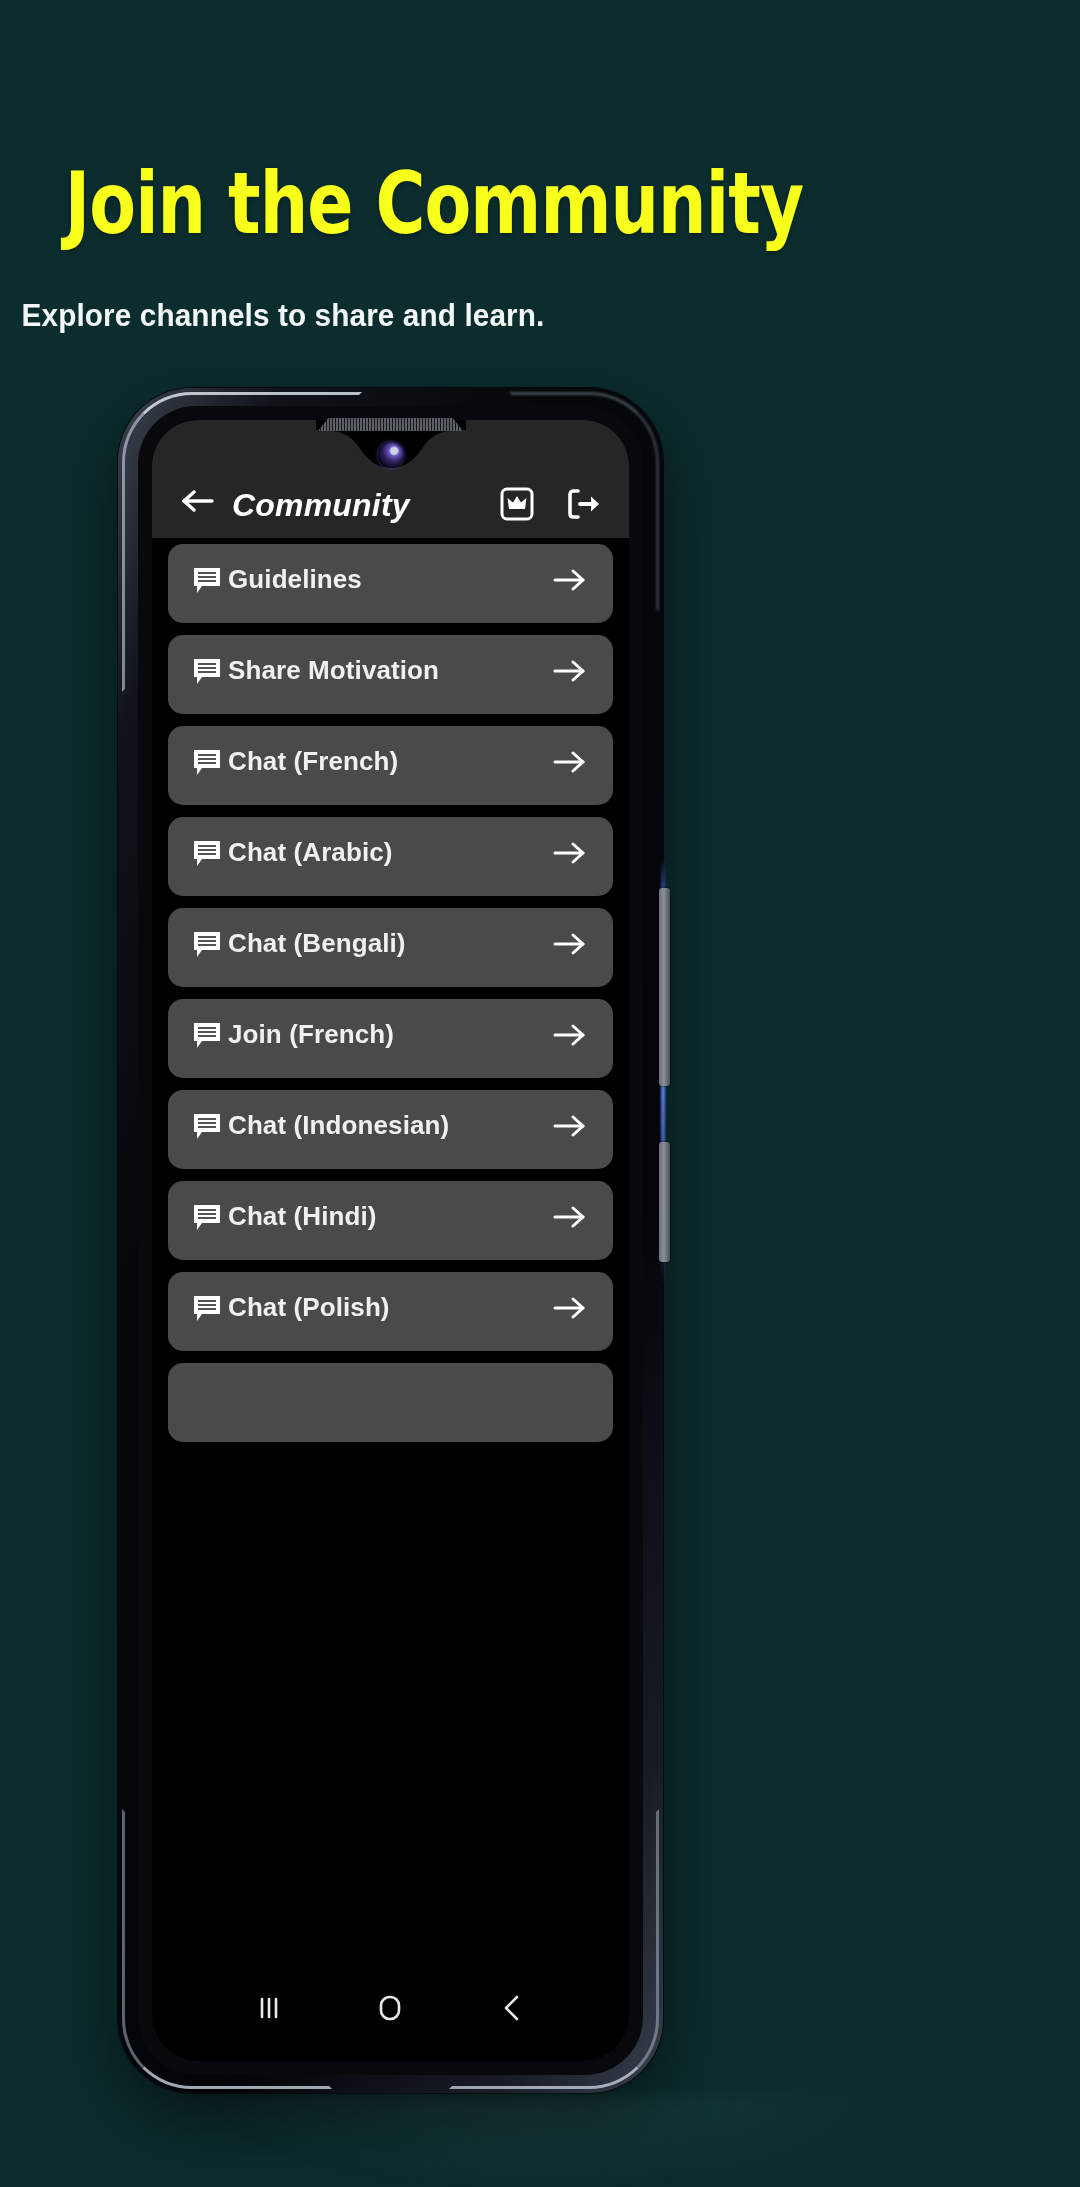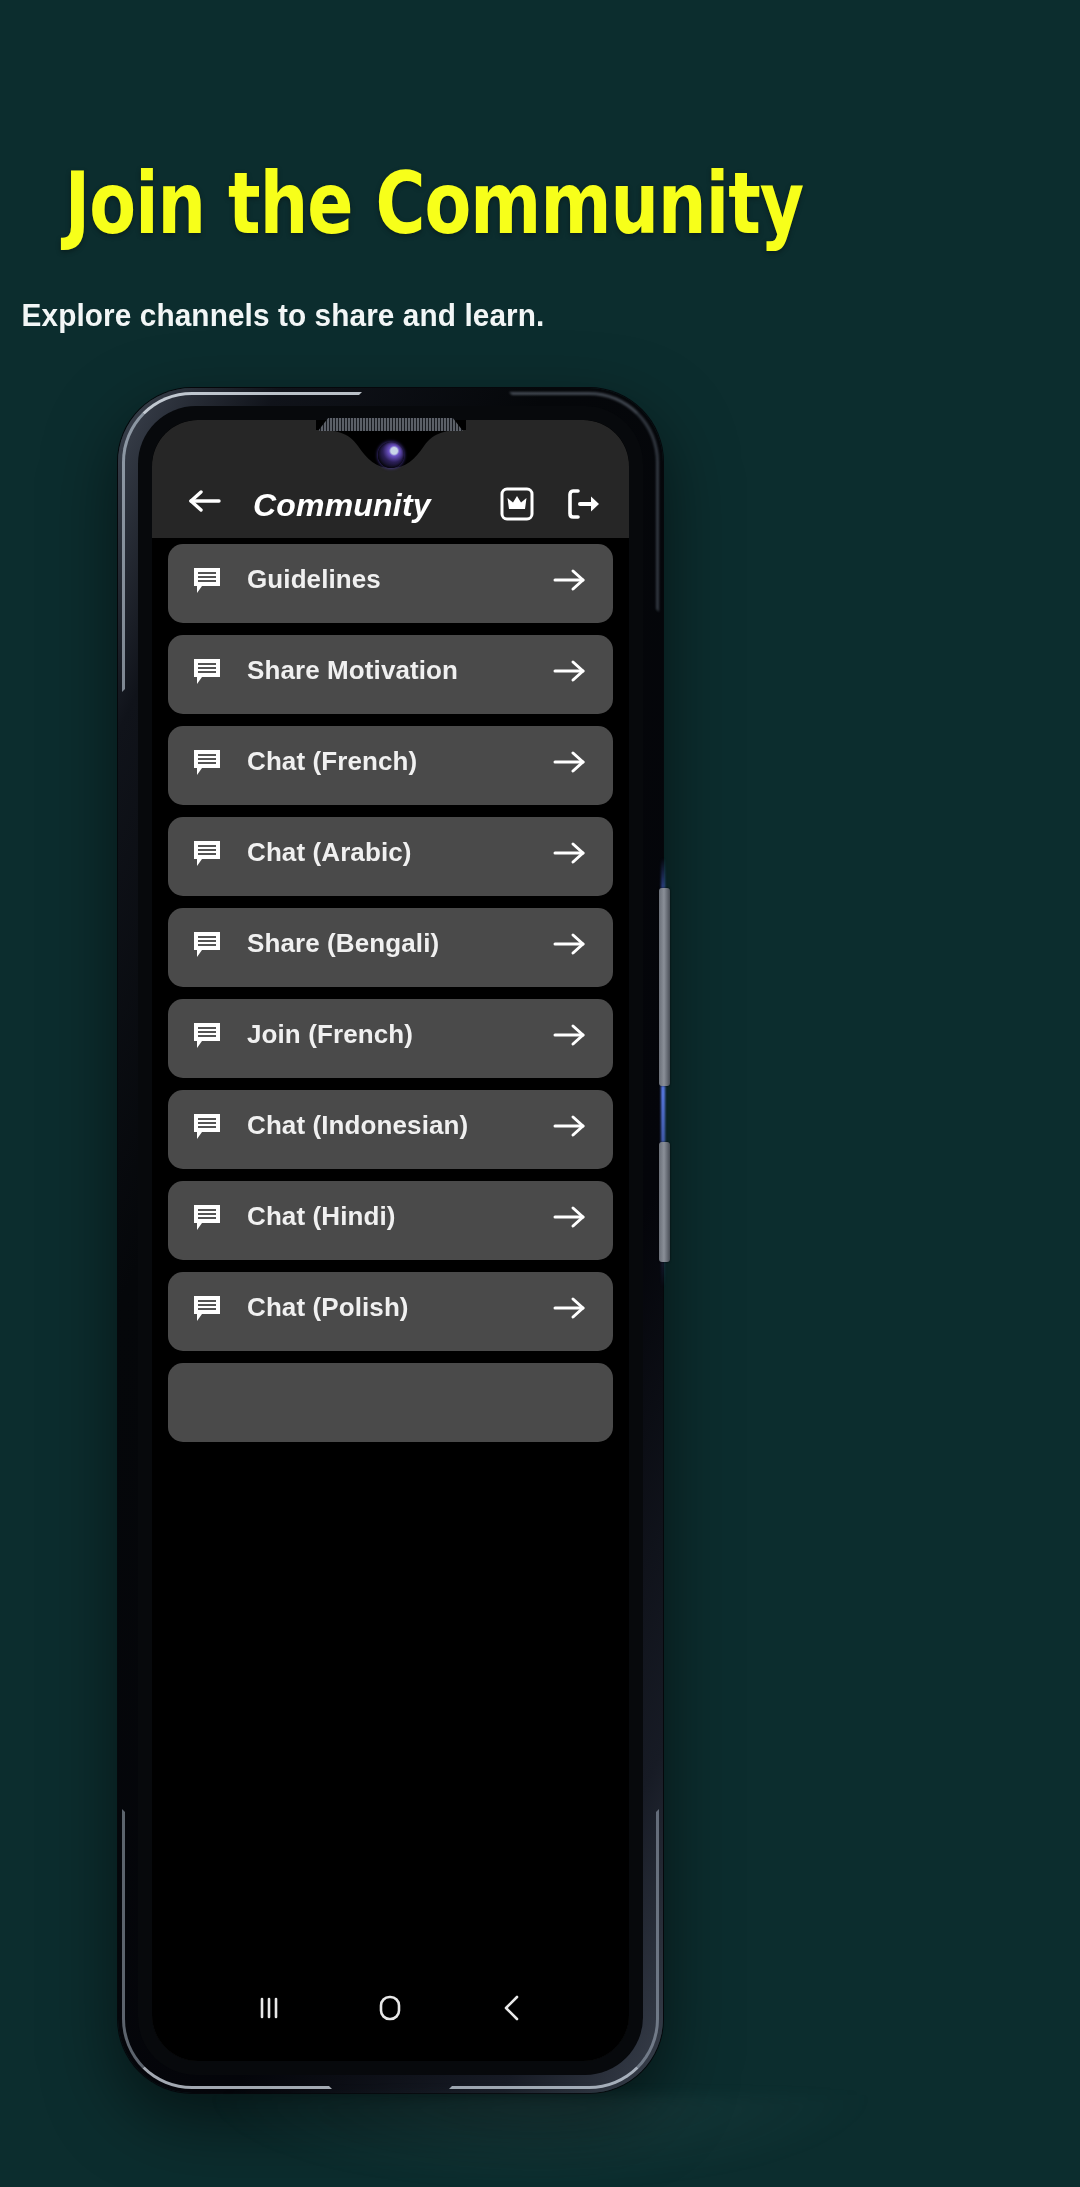--- a/index.html
+++ b/index.html
@@ -137,22 +137,21 @@
   .app{
     position:absolute; inset:0;
     background:#121212;
     display:flex; flex-direction:column;
   }
   .appbar{
     flex:0 0 auto;
     height:118px;
     background:#262626;
     display:flex; align-items:flex-end;
-    padding:0 22px 14px 29px;
-    gap:14px;
+    padding:0 22px 14px 22px;
     border-radius:46px 46px 0 0;
     position:relative;
   }
   .back-btn{
     width:46px; height:46px;
     display:flex; align-items:center; justify-content:center;
     flex:0 0 auto;
   }
   .appbar-title{
     flex:1 1 auto;
@@ -181,21 +180,21 @@
     overflow:hidden;
     position:relative;
   }
   .row{
     height:79px;
     margin-bottom:12px;
     background:#4a4a4a;
     border-radius:15px;
     display:flex; align-items:center;
     padding:0 26px 8px 24px;
-    gap:25px;
+    gap:6px;
   }
   .row-icon{
     width:30px; height:30px;
     flex:0 0 auto;
     display:flex; align-items:center; justify-content:center;
   }
   .row-label{
     flex:1 1 auto;
     font-size:26px;
     font-weight:bold;
@@ -402,21 +401,21 @@
                 <span class="row-icon">
                   <svg width="30" height="30" viewBox="0 0 30 30">
                     <path d="M2,3 H28 V21 H10 L5,28 V21 H2 Z" fill="#fff"></path>
                     <g stroke="#4a4a4a" stroke-width="1.9">
                       <line x1="6" y1="8" x2="24" y2="8"></line>
                       <line x1="6" y1="12" x2="24" y2="12"></line>
                       <line x1="6" y1="16" x2="24" y2="16"></line>
                     </g>
                   </svg>
                 </span>
-                <span class="row-label">Share (Bengali)</span>
+                <span class="row-label">Chat (Bengali)</span>
                 <span class="row-arrow">
                   <svg width="34" height="28" viewBox="0 0 34 28">
                     <g stroke="#fff" stroke-width="3" fill="none" stroke-linecap="round" stroke-linejoin="round">
                       <line x1="2" y1="14" x2="30" y2="14"></line>
                       <polyline points="20,5 30,14 20,23"></polyline>
                     </g>
                   </svg>
                 </span>
               </div>
               <div class="row">

